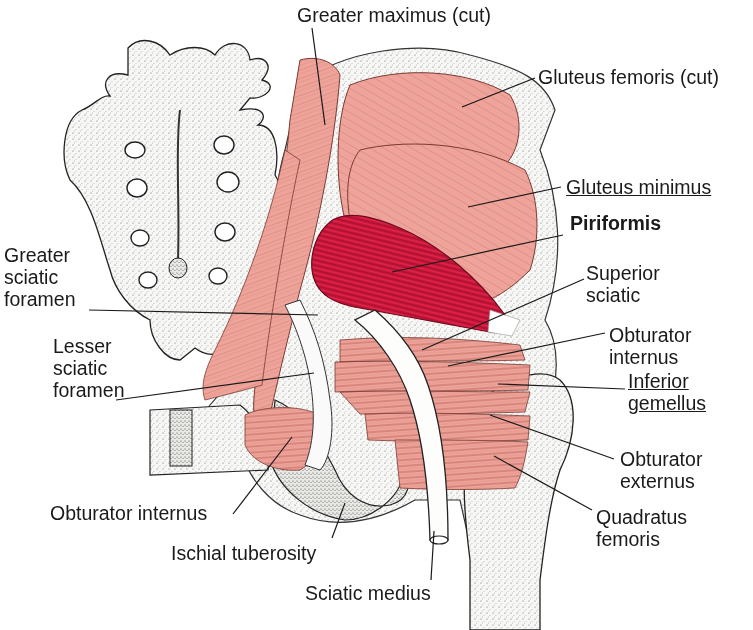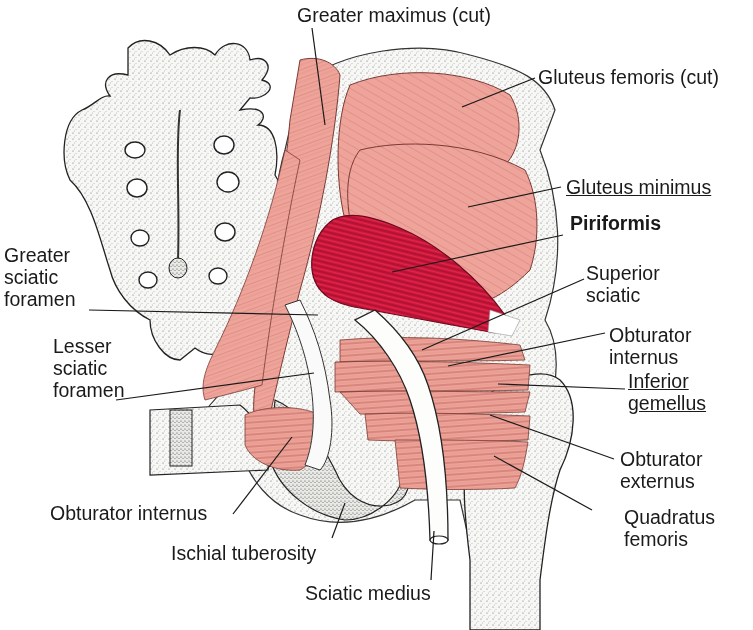--- a/index.html
+++ b/index.html
@@ -117,21 +117,21 @@
 <div class="label" style="left:566px; top:176px;text-decoration:underline;">Gluteus minimus</div>
 <div class="label" style="left:570px; top:212px;font-weight:bold;">Piriformis</div>
 <div class="label" style="left:586px; top:262px;">Superior
 sciatic</div>
 <div class="label" style="left:609px; top:324px;">Obturator
 internus</div>
 <div class="label" style="left:628px; top:370px;text-decoration:underline;">Inferior
 gemellus</div>
 <div class="label" style="left:620px; top:448px;">Obturator
 externus</div>
-<div class="label" style="left:596px; top:506px;margin-left:28px;">Quadratus
+<div class="label" style="left:596px; top:506px;">Quadratus
 femoris</div>
 <div class="label center" style="left:4px; top:244px;">Greater
 sciatic
 foramen</div>
 <div class="label center" style="left:33px; top:335px;margin-left:20px;">Lesser
 sciatic
 foramen</div>
 <div class="label" style="left:50px; top:502px;">Obturator internus</div>
 <div class="label" style="left:171px; top:542px;">Ischial tuberosity</div>
 <div class="label" style="left:305px; top:582px;">Sciatic medius</div>

